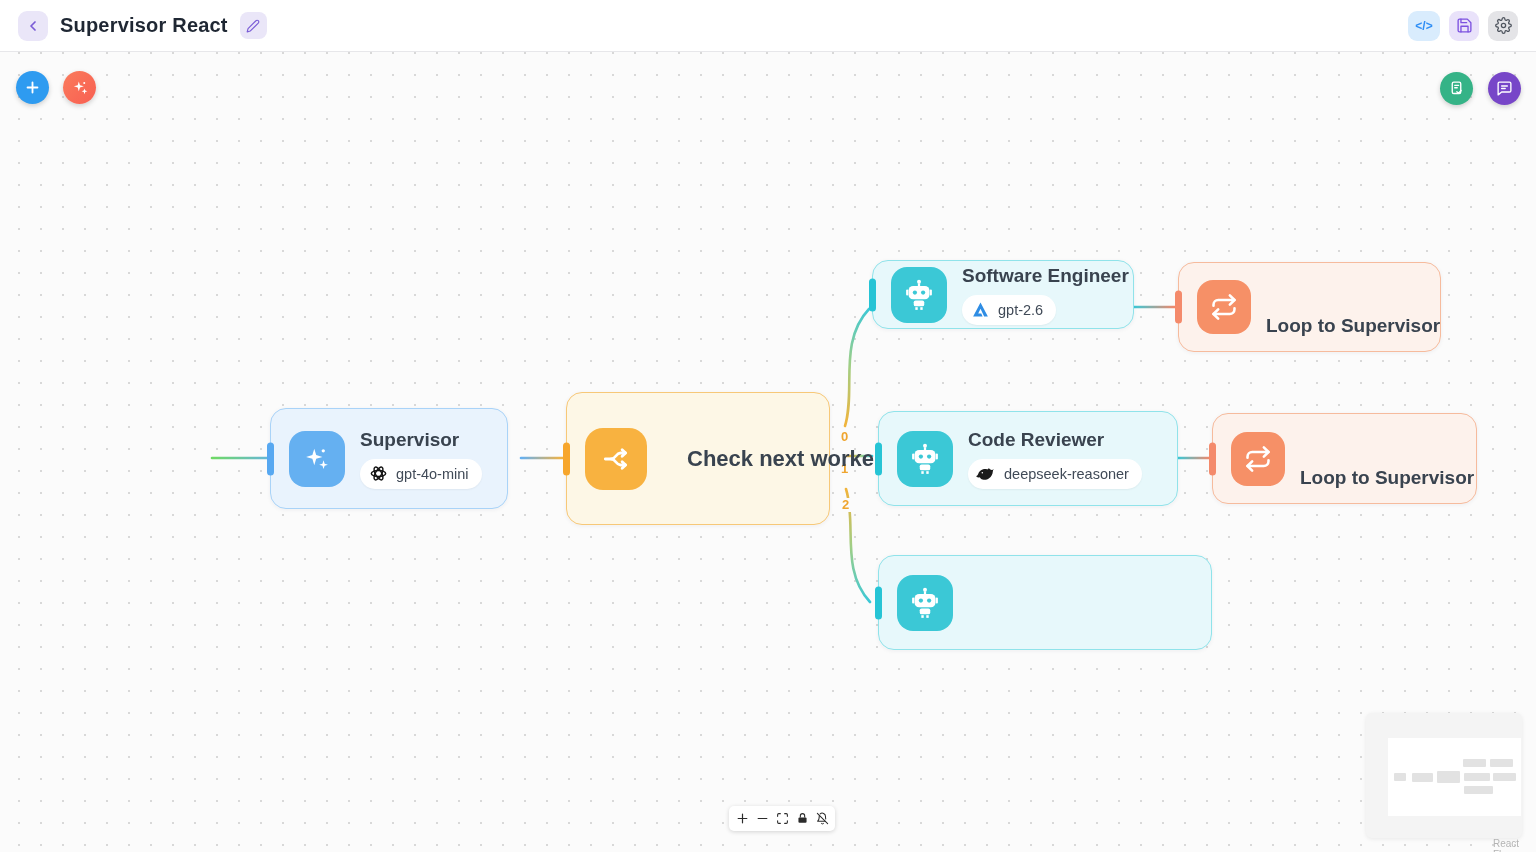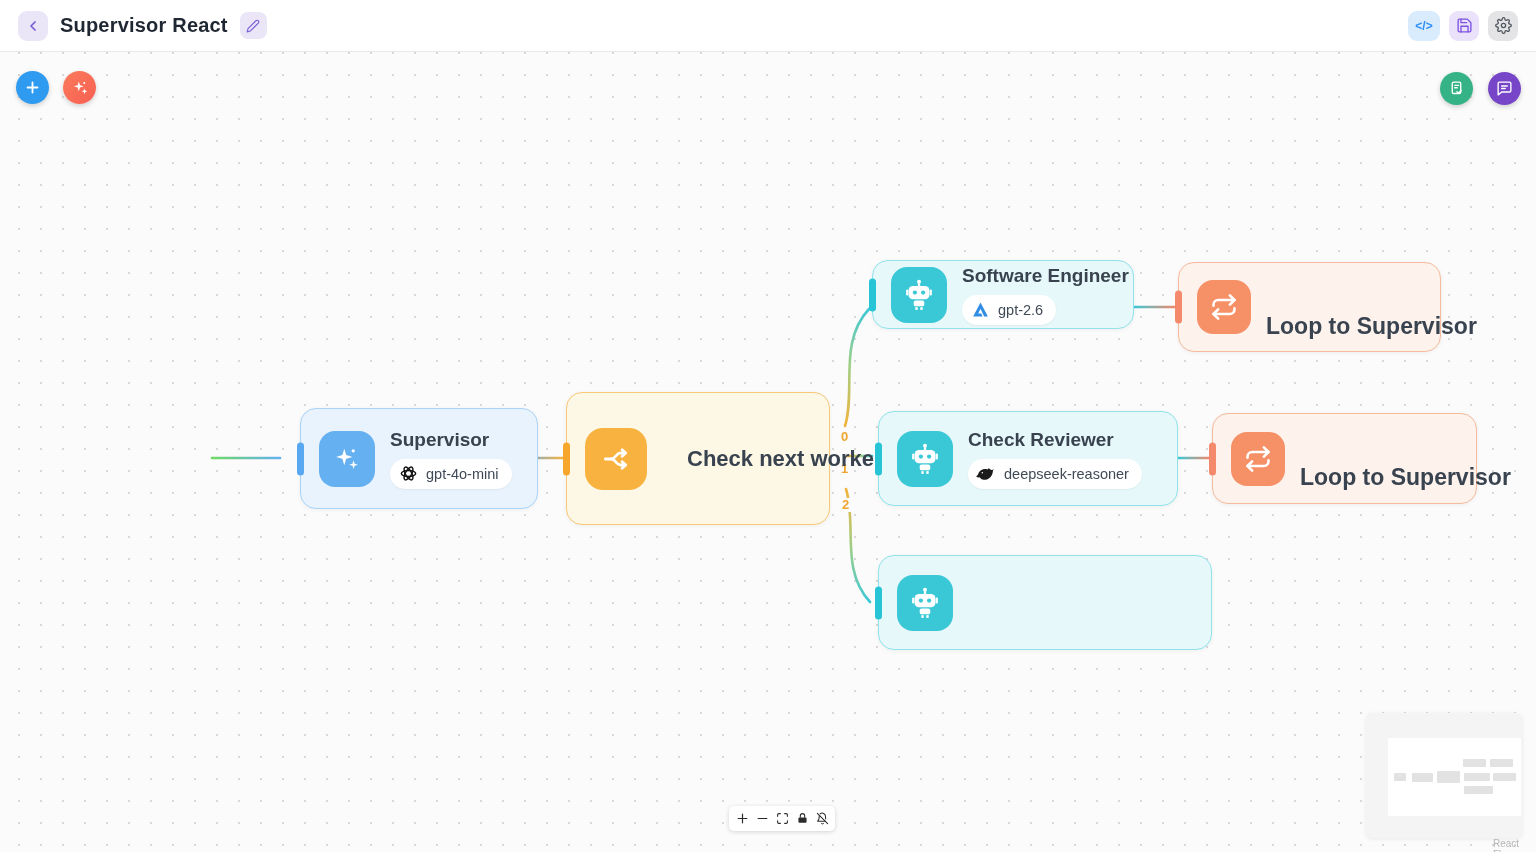--- a/index.html
+++ b/index.html
@@ -44,21 +44,21 @@
 
   .node-icon { border-radius:16px; display:flex; align-items:center; justify-content:center; flex:none; }
   .i-green { background:#6fd964; width:52px; height:52px; }
   .i-blue  { background:#65b0f1; width:56px; height:56px; }
   .i-amber { background:#f8b240; width:62px; height:62px; border-radius:18px; }
   .i-cyan  { background:#3bc8d6; width:56px; height:56px; }
   .i-peach { background:#f69067; width:54px; height:54px; }
 
   .node-body { display:flex; flex-direction:column; align-items:flex-start; }
   .node-title { font-size:19px; font-weight:700; color:#39434f; white-space:nowrap; }
-  .title-lg { font-size:23px;margin-top:38px; }
+  .title-lg { font-size:19px;margin-top:38px; }
   .model-pill { display:inline-flex; align-items:center; gap:8px; background:#fff; border-radius:999px;
                 padding:5px 13px 5px 8px; font-size:14.5px; color:#404a57; margin-top:8px;
                 box-shadow:0 1px 2px rgba(0,0,0,.05); white-space:nowrap; }
   .logo-chip { width:20px; height:20px; display:flex; align-items:center; justify-content:center; flex:none; }
   .anthropic-chip { width:20px; height:20px; border-radius:50%; background:#aa7a5d; display:flex;
                     align-items:center; justify-content:center; flex:none; }
 
   .handle { position:absolute; width:7px; height:33px; border-radius:4px; top:50%; transform:translateY(-50%);
             left:-4.5px; cursor:crosshair; }
   .h-blue { background:#57a8f1; } .h-amber { background:#f7a62c; }
@@ -205,21 +205,21 @@
     <path d="M846 437 C857 472 840 518 870 550" stroke="url(#g-e2)" stroke-width="2.6" fill="none" stroke-linecap="round"></path>
     <path d="M1134 255 L1175 255" stroke="url(#g-se-loop)" stroke-width="2.6" fill="none" stroke-linecap="round"></path>
     <path d="M1178 406 L1210 406" stroke="url(#g-cr-loop)" stroke-width="2.6" fill="none" stroke-linecap="round"></path>
   </svg>
 
   <span class="edge-label" style="left:839px; top:378px;">0</span>
   <span class="edge-label" style="left:839px; top:410px;">1</span>
   <span class="edge-label" style="left:840px; top:446px;">2</span>
 
 
-  <div class="node n-blue" style="left:300px; top:356px; width:238px; height:101px;">
+  <div class="node n-blue" style="left:270px; top:356px; width:238px; height:101px;">
     <span class="handle h-blue"></span>
     <div class="node-icon i-blue">
       <svg width="30" height="30" viewBox="0 0 22 22" fill="#fff">
           <path d="M9 3.5l1.4 4.6 4.6 1.4-4.6 1.4L9 15.5 7.6 10.9 3 9.5l4.6-1.4z"></path>
           <path d="M15.8 12l.8 2.4 2.4.8-2.4.8-.8 2.4-.8-2.4-2.4-.8 2.4-.8z"></path>
           <circle cx="15.6" cy="5" r="1.2"></circle>
         </svg>
     </div>
     <div class="node-body">
       <span class="node-title">Supervisor</span>
@@ -307,21 +307,21 @@
             <rect x="19.6" y="8.2" width="1.5" height="4.2" rx=".7"></rect>
             <rect x="8.3" y="15.9" width="7.4" height="4.1" rx="1.3"></rect>
             <rect x="9.4" y="20.6" width="1.7" height="1.9"></rect>
             <rect x="12.9" y="20.6" width="1.7" height="1.9"></rect>
           </g>
           <circle cx="9.1" cy="10.3" r="1.5" fill="#3bc8d6"></circle>
           <circle cx="14.9" cy="10.3" r="1.5" fill="#3bc8d6"></circle>
         </svg>
     </div>
     <div class="node-body">
-      <span class="node-title">Check Reviewer</span>
+      <span class="node-title">Code Reviewer</span>
       <span class="model-pill">
         <span class="logo-chip">
           <svg width="20" height="20" viewBox="0 0 24 24">
               <path d="M21.9 6c-.3-.2-.6 0-.8.2-.6.6-1.4 1-2.3.9-1.1-.1-2.1-.8-3-1.6-.3-.3-.8-.3-1.1 0l-1 1.1c-1.7-.6-3.5-.7-5.2-.2-2.9.8-4.9 2.9-5.9 5.6-.4 1-1 1.9-2 2.5-.3.2-.3.7 0 .9 1.2.8 2.6.9 4 .5.6 1.4 1.8 2.4 3.3 2.8 2.7.7 5.5.2 7.8-1.5 2.8-2 4.3-4.8 4.5-8.2.1-.9.3-1.7.9-2.3.2-.2.1-.6-.2-.7z" fill="#1b1b1b"></path>
               <circle cx="7.6" cy="10.6" r=".9" fill="#fff"></circle>
             </svg>
         </span>
         <span>deepseek-reasoner</span>
       </span>
     </div>

